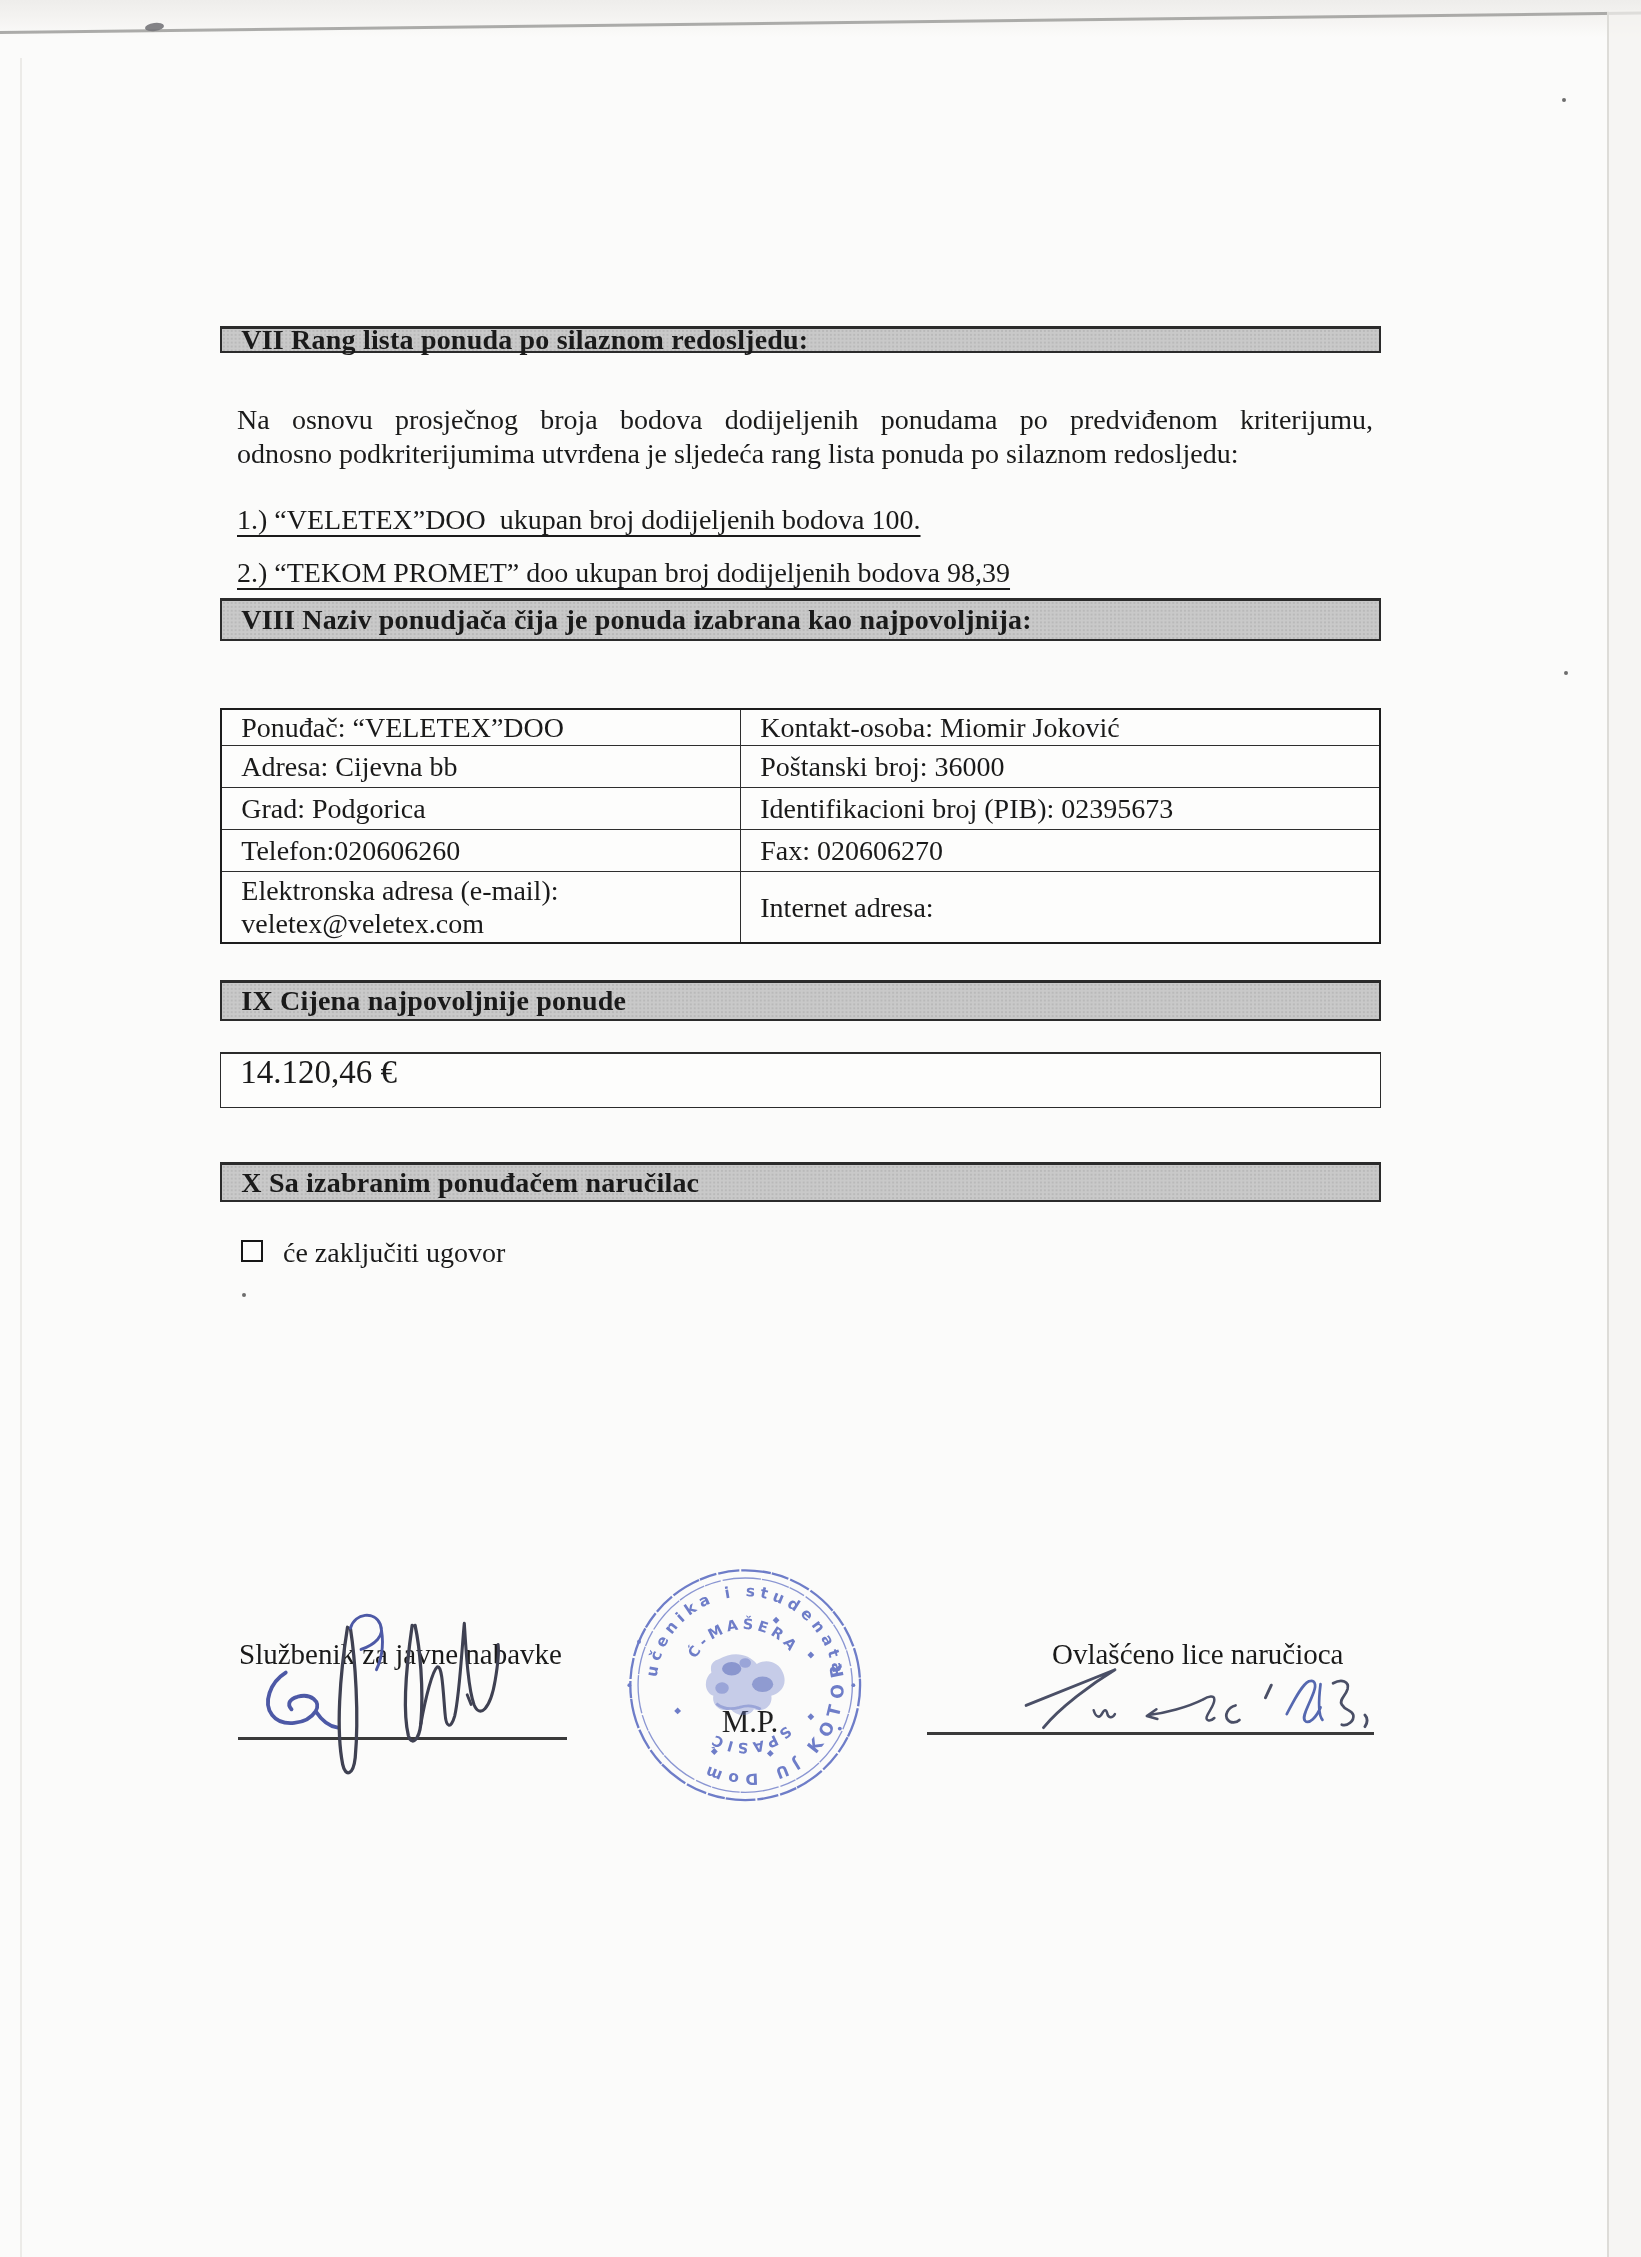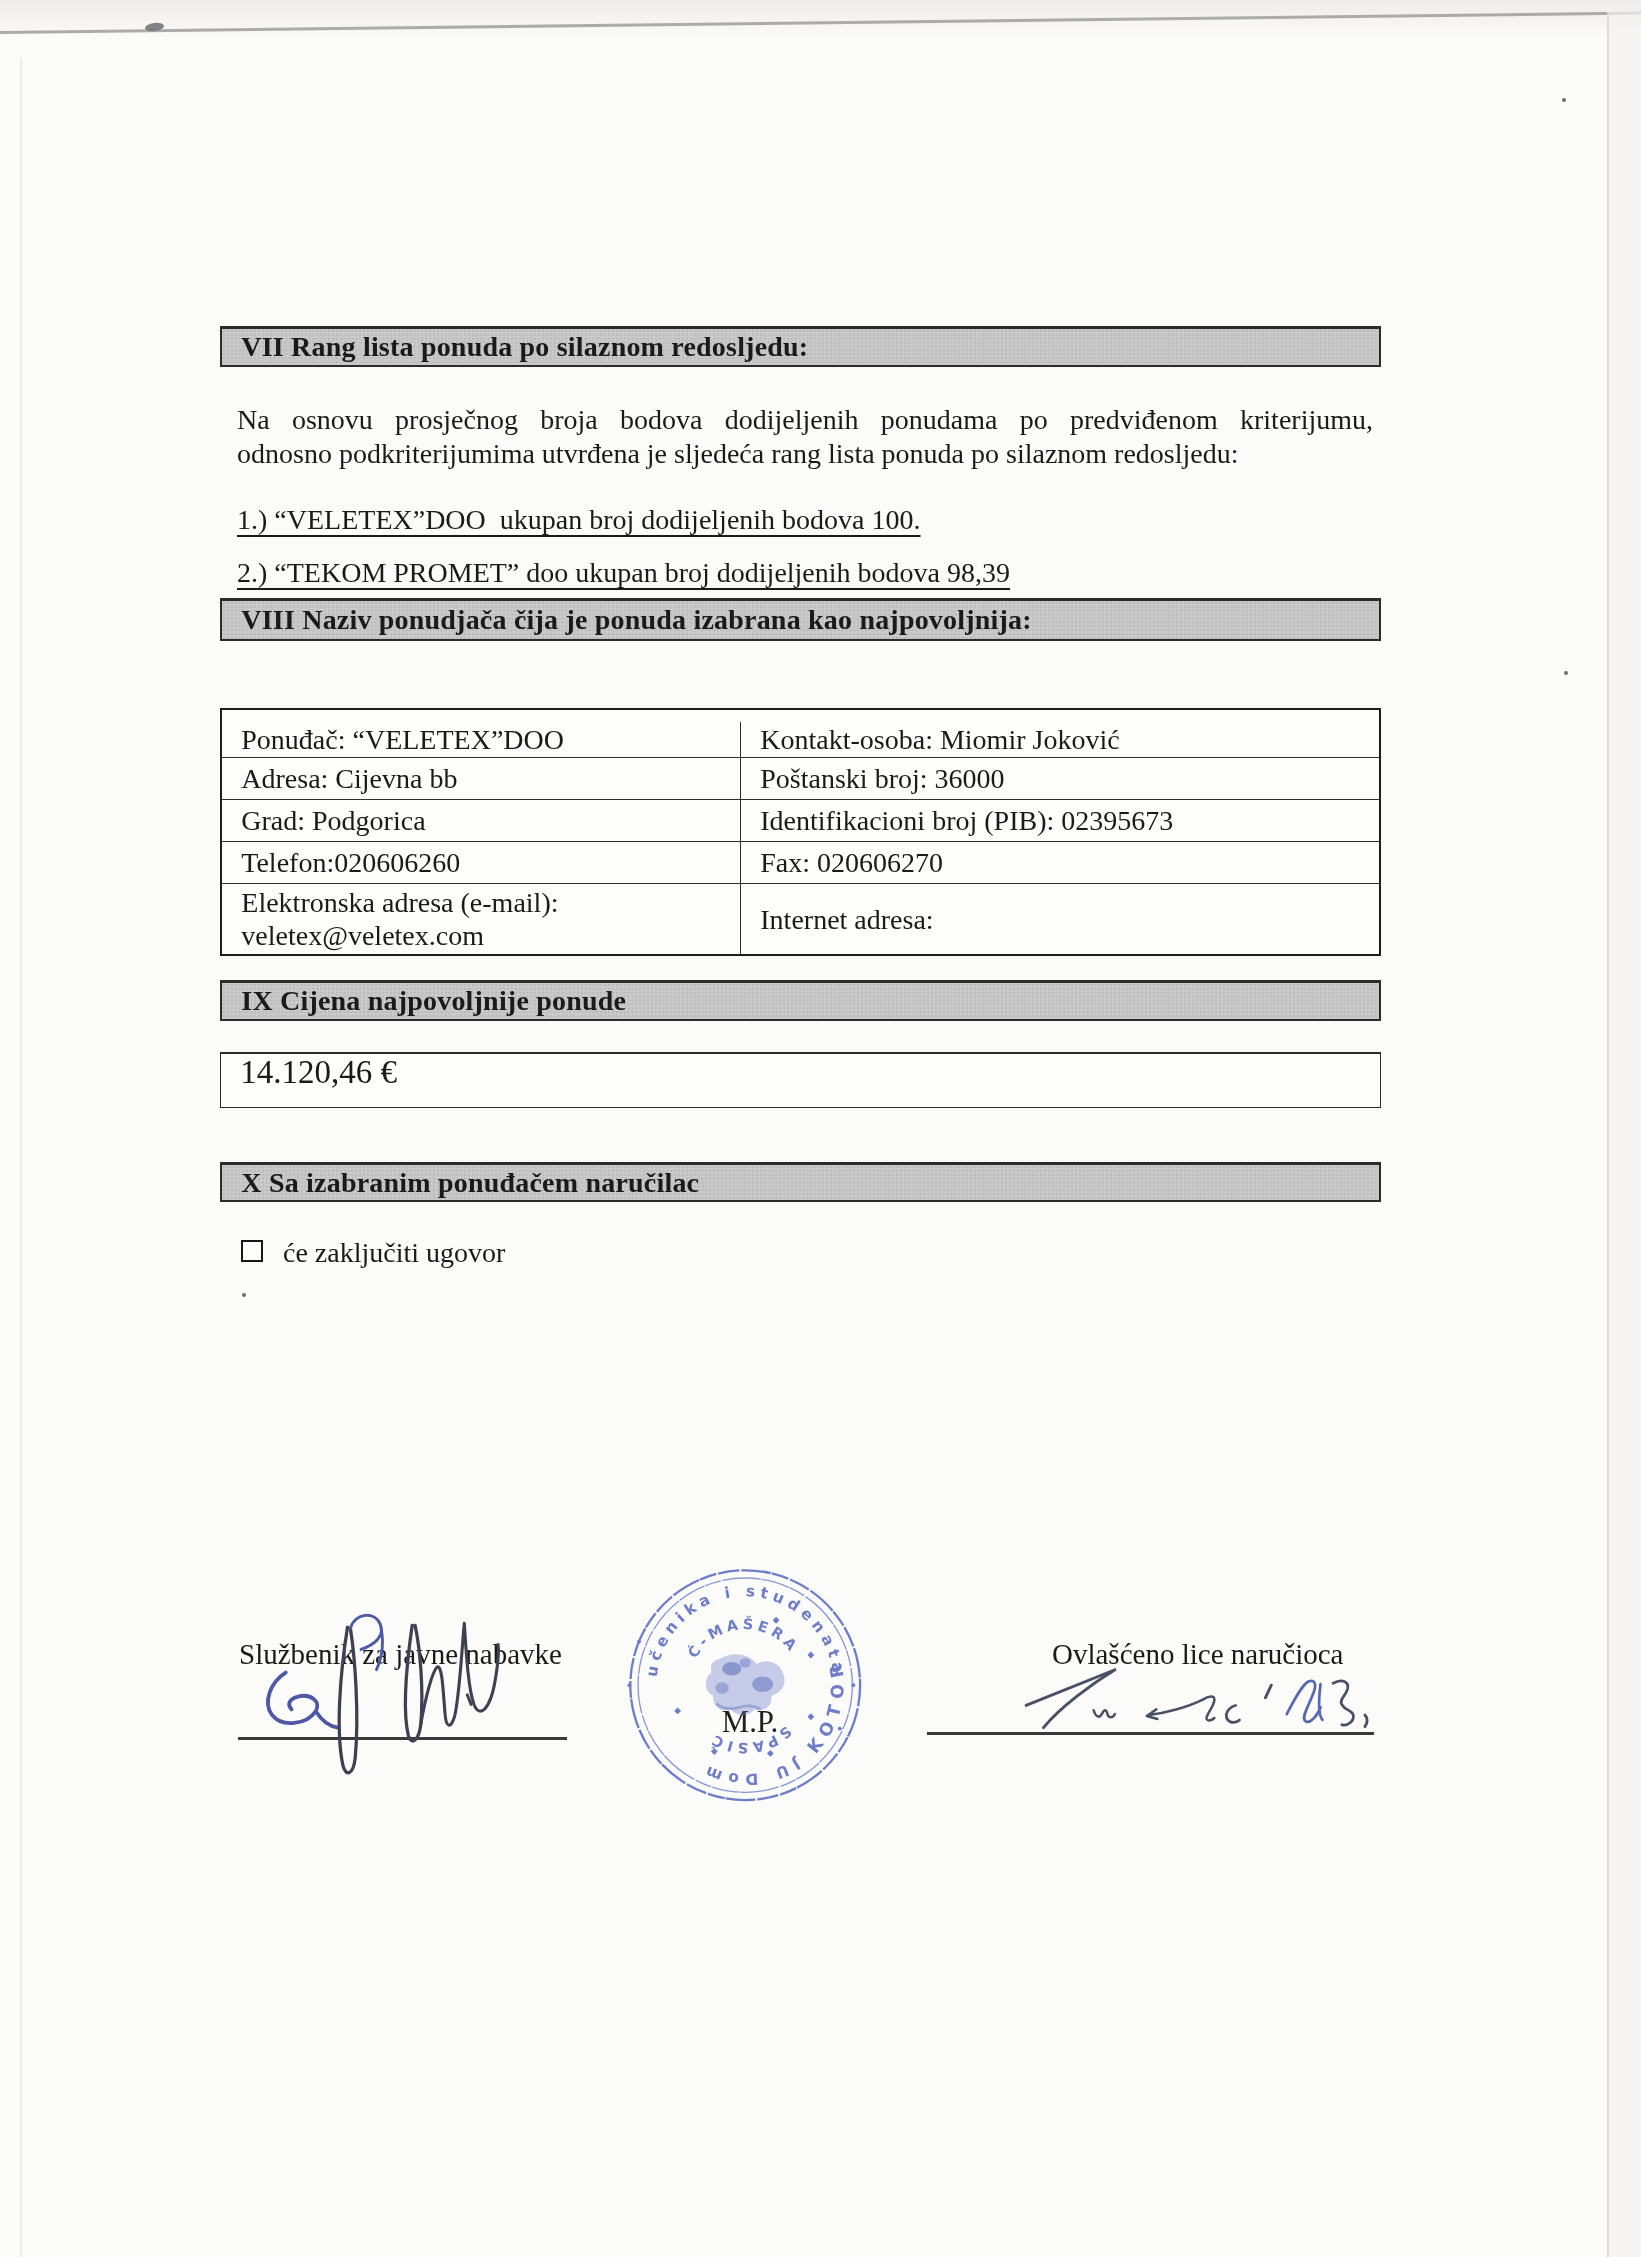--- a/index.html
+++ b/index.html
@@ -27,21 +27,21 @@
   .para{position:absolute;left:237px;top:403px;width:1136px;font-size:28px;line-height:34px;}
   .para .l1{text-align:justify;text-align-last:justify;}
   .rank{position:absolute;left:237px;top:504px;font-size:28px;}
   .rank div{white-space:pre-wrap;text-decoration:underline;text-decoration-thickness:1.9px;
             text-underline-offset:5.8px;margin-bottom:21px;}
 
   
   .btable{position:absolute;left:220px;top:708px;width:1161px;box-sizing:border-box;
           border:2.9px solid #1d1d1d;background:#fdfdfc;}
   .trow{display:flex;border-top:1.9px solid #2e2e2e;}
-  .trow:first-child{border-top:none;margin-top:12px;}
+  .trow:first-child{border-top:none;}
   .tcell{box-sizing:border-box;display:flex;align-items:center;padding-left:19.3px;
          font-size:28px;line-height:33px;white-space:pre-line;}
   .tleft{width:519px;border-right:1.9px solid #2e2e2e;}
   .tright{flex:1;}
   .h36{height:35px}.h42{height:41px}.h73{height:70px}
 
   .pricebox{position:absolute;left:220px;top:1052px;width:1161px;height:56px;box-sizing:border-box;
             border:1.9px solid #2b2b2b;border-top-width:2.9px;background:#fdfdfc;
             display:flex;align-items:flex-start;padding-left:19.3px;font-size:33px;}
 
@@ -62,21 +62,21 @@
   <div class="top-tint"></div>
   <div class="top-edge"></div>
   <div class="edge-blob"></div>
   <div class="right-shade"></div>
   <div class="right-edge"></div>
   <div class="left-edge"></div>
   <div class="speck" style="left:1562px;top:98px"></div>
   <div class="speck" style="left:1564px;top:671px"></div>
   <div class="speck" style="left:242px;top:1293px"></div>
 
-  <div class="hdr" style="top:326px;height:41px">
+  <div class="hdr" style="top:326px;height:27px">
     <span>VII Rang lista ponuda po silaznom redosljedu:</span>
   </div>
 
   <div class="para">
     <div class="l1">Na osnovu prosječnog broja bodova dodijeljenih ponudama po predviđenom kriterijumu,</div>
     <div class="l2">odnosno podkriterijumima utvrđena je sljedeća rang lista ponuda po silaznom redosljedu:</div>
   </div>
 
   <div class="rank">
     <div>1.) “VELETEX”DOO  ukupan broj dodijeljenih bodova 100.</div>

